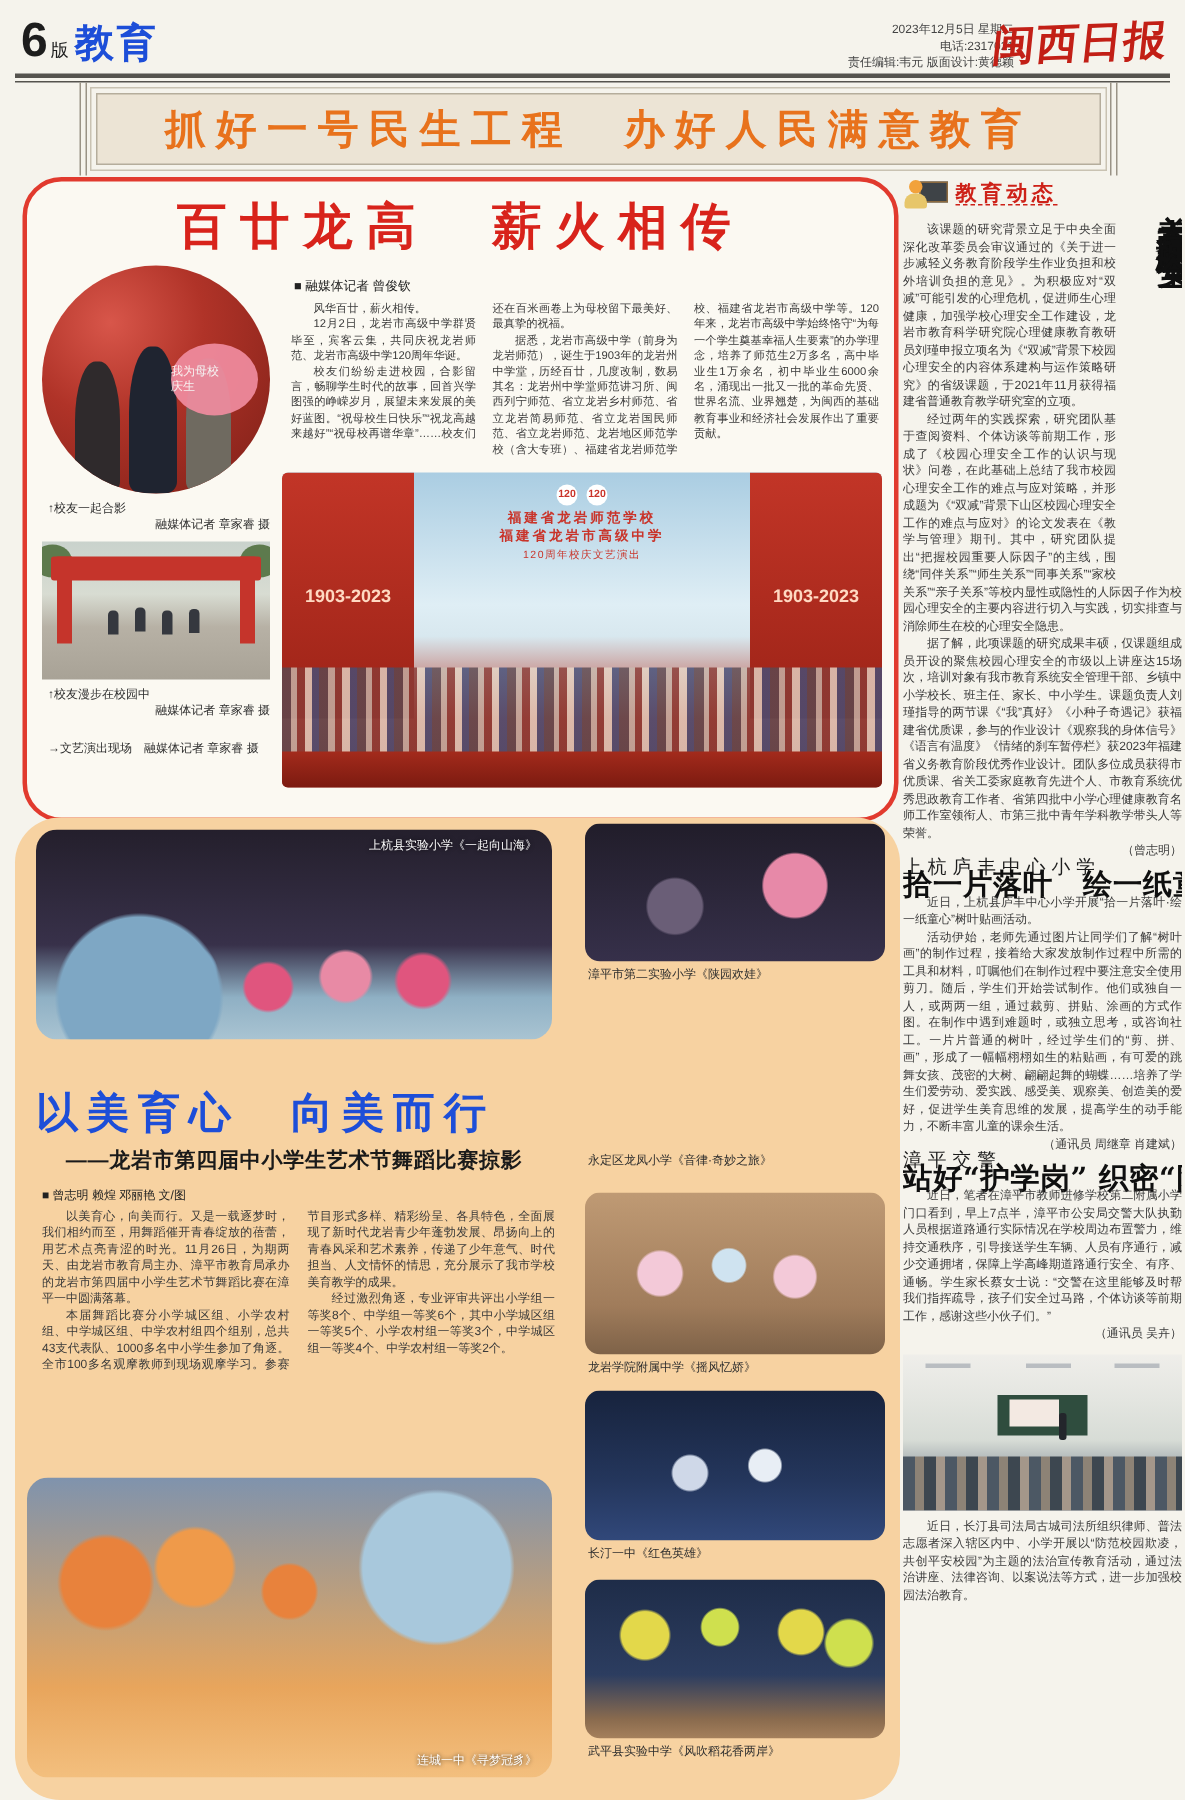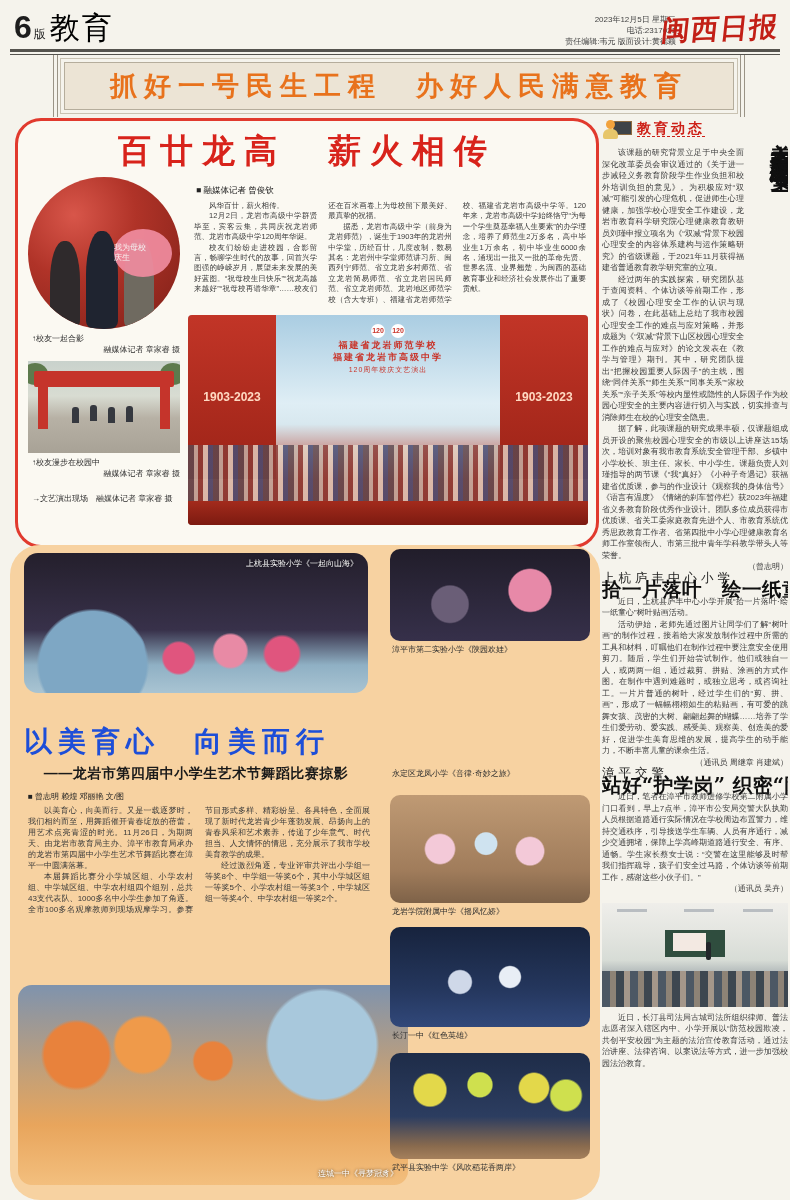--- a/index.html
+++ b/index.html
@@ -2,21 +2,21 @@
 <html><head>
 <meta charset="utf-8">
 <style>
   html,body{margin:0;padding:0;}
   .page{position:relative;width:790px;height:1200px;background:#f5f3ec;overflow:hidden;
         font-family:"Liberation Sans",sans-serif;color:#333;}
   
   .hdr{position:absolute;left:14px;top:8px;right:12px;height:40px;}
   .pageno{font-size:32px;font-weight:bold;color:#1d1d1d;}
   .ed-label{font-size:12px;color:#1d1d1d;margin:0 4px 0 2px;}
-  .section-name{font-size:30px;font-weight:normal;color:#000000;letter-spacing:2px;}
+  .section-name{font-size:26px;font-weight:bold;color:#1d4ed8;letter-spacing:2px;}
   .hdr-info{position:absolute;right:102px;top:6px;text-align:right;font-size:8px;line-height:11px;color:#444;}
   .masthead{position:absolute;right:0;top:2px;color:#c21f16;font-size:28px;font-weight:bold;
             font-family:"DejaVu Serif",serif;transform:skewX(-8deg) rotate(-2deg);letter-spacing:1px;}
   .rule-thick{position:absolute;left:10px;right:10px;top:49px;border-top:3px solid #55534e;}
   .rule-thin{position:absolute;left:10px;right:10px;top:54px;border-top:1px solid #55534e;}
   
   .banner{position:absolute;left:64px;right:56px;top:62px;height:46px;background:#ece4d5;
           border:1px solid #b5ad9c;box-shadow:0 0 0 3px #f5f3ec,0 0 0 4px #c9c2b2;
           display:flex;align-items:center;justify-content:center;}
   .banner:before,.banner:after{content:"";position:absolute;top:-8px;bottom:-8px;width:3px;
@@ -102,21 +102,21 @@
           font-size:14px;font-weight:bold;letter-spacing:0.5px;}
   .a2-byline{position:absolute;left:18px;top:246px;font-size:8px;color:#222;}
   .a2-cols{position:absolute;left:18px;top:260px;width:342px;height:178px;overflow:hidden;
            column-count:2;column-gap:12px;font-size:8px;line-height:11px;text-align:justify;color:#3a3a3a;}
   .a2-cols p{margin:0;text-indent:2em;}
   .bigphoto2{position:absolute;left:8px;top:440px;width:350px;height:200px;border-radius:14px;overflow:hidden;
      background:radial-gradient(circle at 15% 35%,#e8823c 0 9%,transparent 10%),
                 radial-gradient(circle at 32% 30%,#ef9a4a 0 9%,transparent 10%),
                 radial-gradient(circle at 50% 38%,#e8823c 0 8%,transparent 9%),
                 radial-gradient(circle at 78% 30%,#a8c8dc 0 16%,transparent 17%),
-                linear-gradient(#7f93ad 0%,#c4a077 45%,#e8a55c 70%,#f3bf7e 100%);padding-left:40px;}
+                linear-gradient(#7f93ad 0%,#c4a077 45%,#e8a55c 70%,#f3bf7e 100%);}
   .strip{position:absolute;left:380px;top:0;width:200px;height:655px;}
   .strip-cap{position:absolute;left:2px;width:196px;font-size:8px;line-height:10px;color:#2e2e2e;}
   .sphoto{position:absolute;left:0;width:200px;border-radius:10px;overflow:hidden;}
   .sp0{top:4px;height:92px;background:radial-gradient(circle at 70% 45%,#e789a8 0 14%,transparent 15%),
        radial-gradient(circle at 30% 60%,#6a5e77 0 12%,transparent 13%),linear-gradient(#211d2a,#36304a);}
   .sp1{top:116px;height:104px;background:radial-gradient(circle at 20% 60%,#e9c94f 0 8%,transparent 9%),
        radial-gradient(circle at 40% 55%,#d髙 0,transparent 0),radial-gradient(circle at 42% 58%,#e06a8e 0 8%,transparent 9%),
        radial-gradient(circle at 62% 60%,#4a62b0 0 8%,transparent 9%),
        radial-gradient(circle at 80% 55%,#6fae58 0 8%,transparent 9%),
        linear-gradient(#50748e 0%,#7c9db0 70%,#90abb9 100%);}

